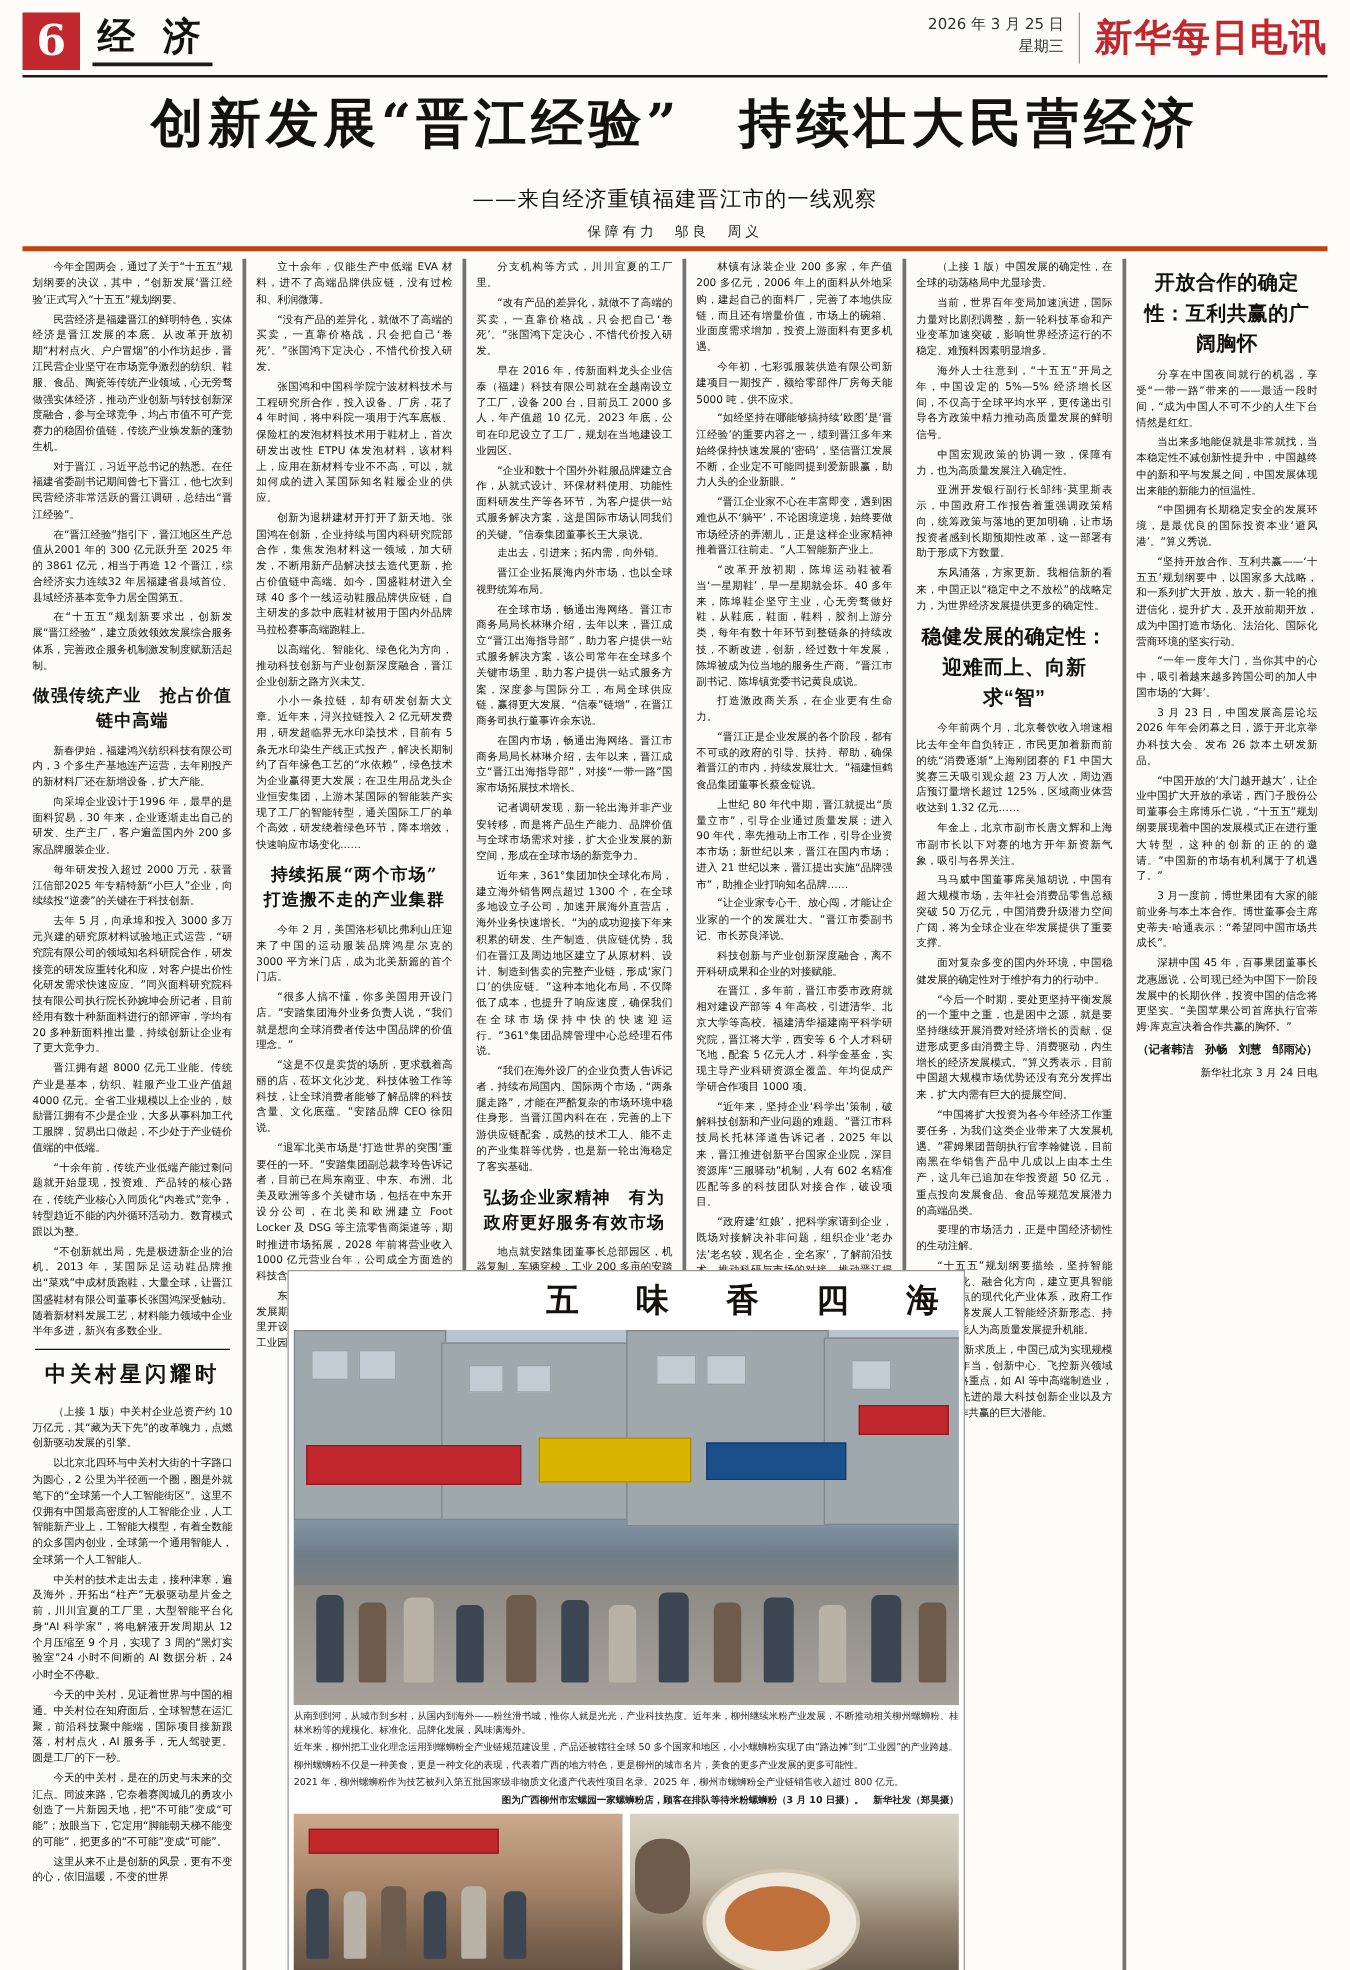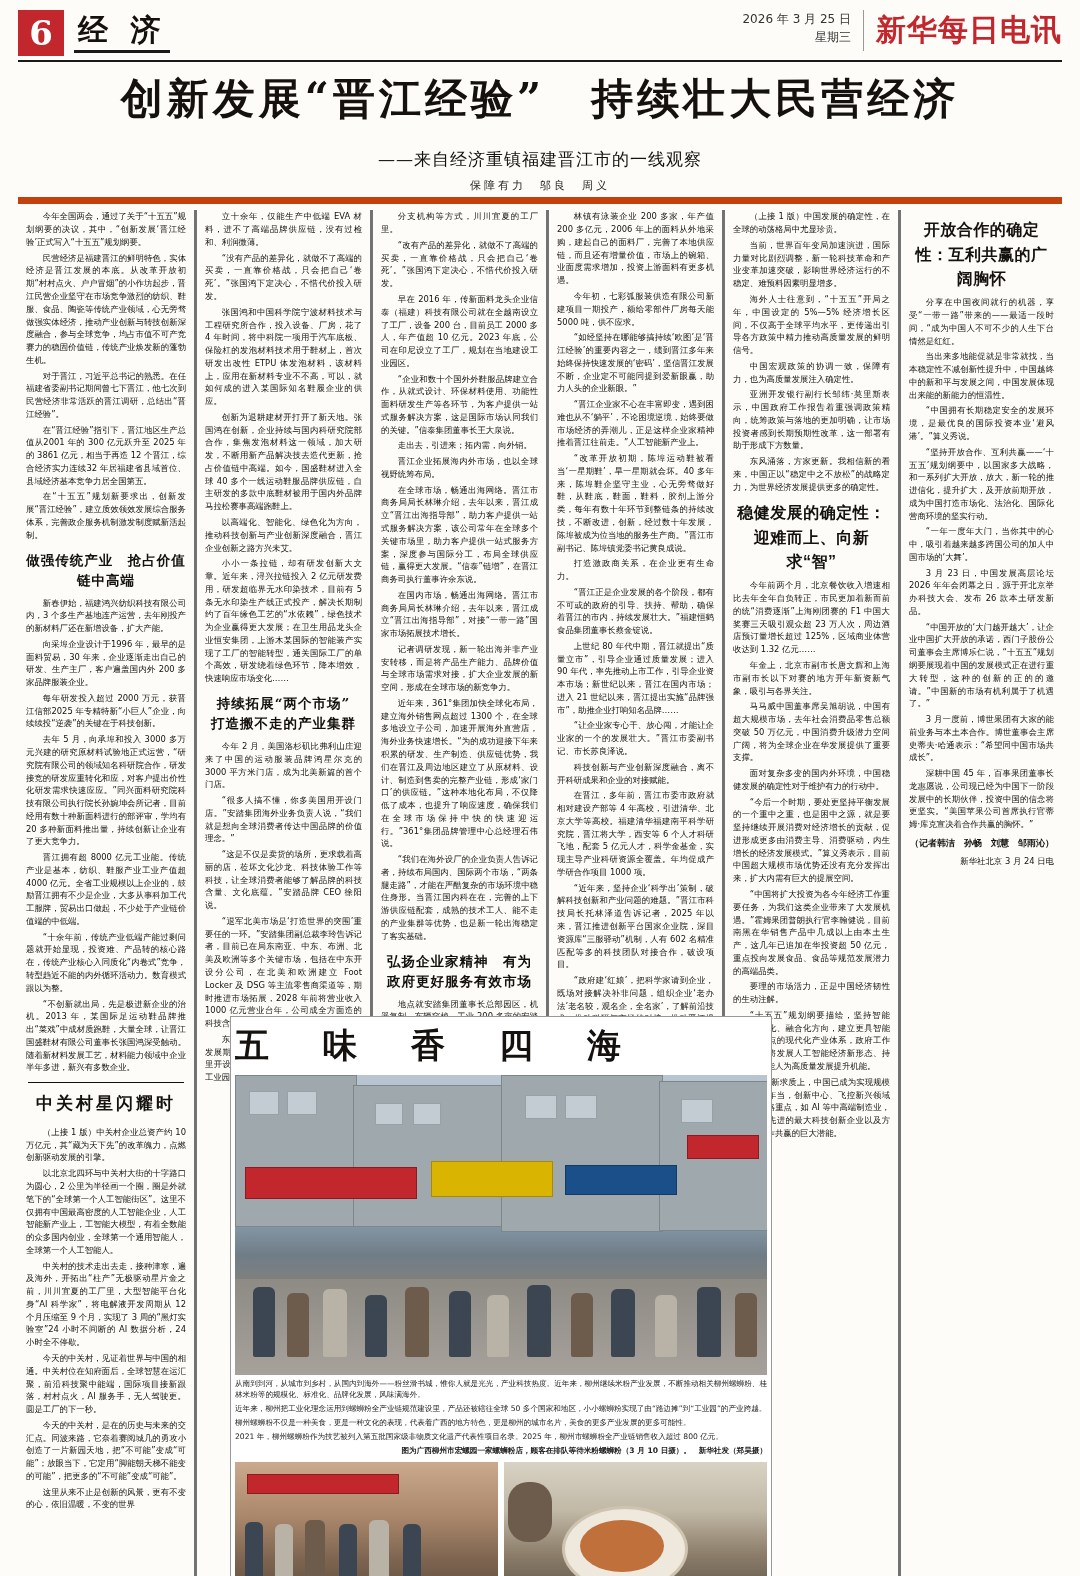--- a/index.html
+++ b/index.html
@@ -26,21 +26,21 @@
     border-bottom:3px solid #1a1a1a;padding:0 4px 2px 4px;line-height:1.15;
   }
   .mast-right{display:flex;gap:12px;}
   .mast-date{text-align:right;font-size:12px;line-height:1.5;color:#333;border-right:1px solid #999;padding-right:12px;}
   .mast-title{
     font-size:30px;font-weight:bold;color:#c1272d;letter-spacing:1px;
     font-family:"DejaVu Serif","Liberation Serif",serif;white-space:nowrap;
   }
 
   
-  .headline-wrap{text-align:center;padding:12px 0 4px 0;border-bottom:7px solid #c2410c;margin-bottom:6px;}
+  .headline-wrap{text-align:center;padding:12px 0 4px 0;border-bottom:4px solid #c2410c;margin-bottom:6px;}
   .headline{
     font-size:42px;font-weight:bold;letter-spacing:4px;
     font-family:"DejaVu Serif","Liberation Serif",serif;line-height:1.2;
   }
   .subhead{font-size:17px;margin-top:24px;letter-spacing:1px;font-family:"DejaVu Serif","Liberation Serif",serif;}
   .byline{font-size:11px;margin-top:7px;letter-spacing:3px;color:#222;}
 
   
   .cols{display:flex;gap:0;margin-top:6px;height:1380px;}
   .col{
@@ -71,21 +71,21 @@
 
   
   .mini-head{
     font-size:17px;font-weight:bold;text-align:center;letter-spacing:3px;
     margin:6px 0 9px 0;font-family:"DejaVu Serif","Liberation Serif",serif;
   }
 
   
   .photo-block{margin-top:6px;border:1px solid #999;padding:4px;background:#fff;}
   .photo-title{
-    font-size:34px;font-weight:bold;letter-spacing:10px;text-align:left;
+    font-size:26px;font-weight:bold;letter-spacing:10px;text-align:right;
     font-family:Liberation Mono, monospace;padding:2px 6px 6px 0;
   }
   .photo-main{
     position:relative;width:100%;height:300px;overflow:hidden;
     background:linear-gradient(#b9c6d2,#8fa3b4 45%,#6f7d88 60%,#8d8377 75%,#9a9289);
   }
   .photo-sub-row{display:flex;gap:6px;margin-top:6px;}
   .photo-sub{position:relative;flex:1;height:140px;overflow:hidden;}
   .ph-a{background:linear-gradient(#caa98c,#a9866a 40%,#7d6450 70%,#5d4b3c);}
   .ph-b{background:linear-gradient(#d8d2c4,#c1b8a6 35%,#8d7f6b 65%,#5a5044);}

